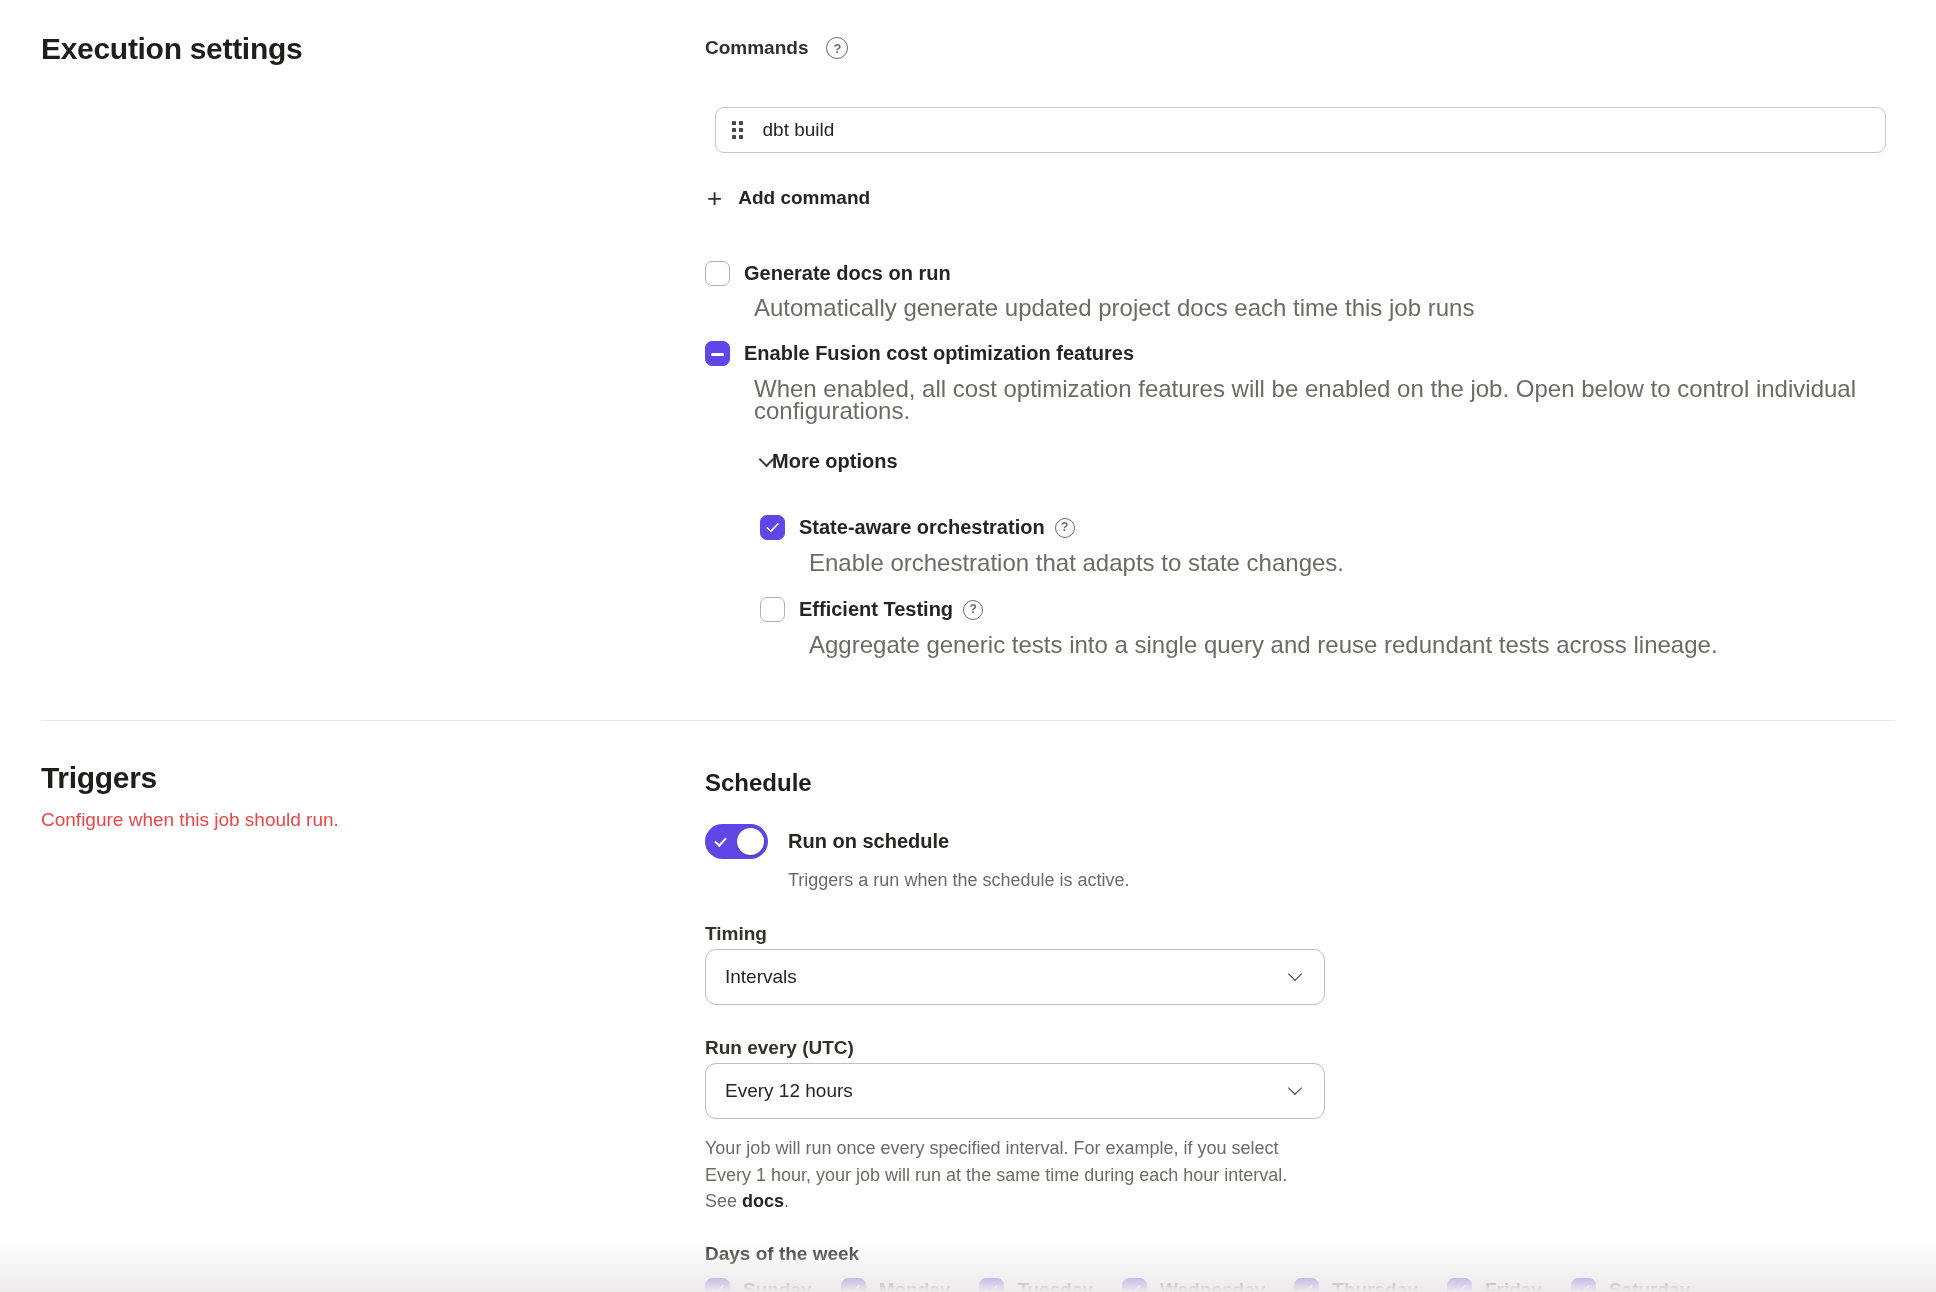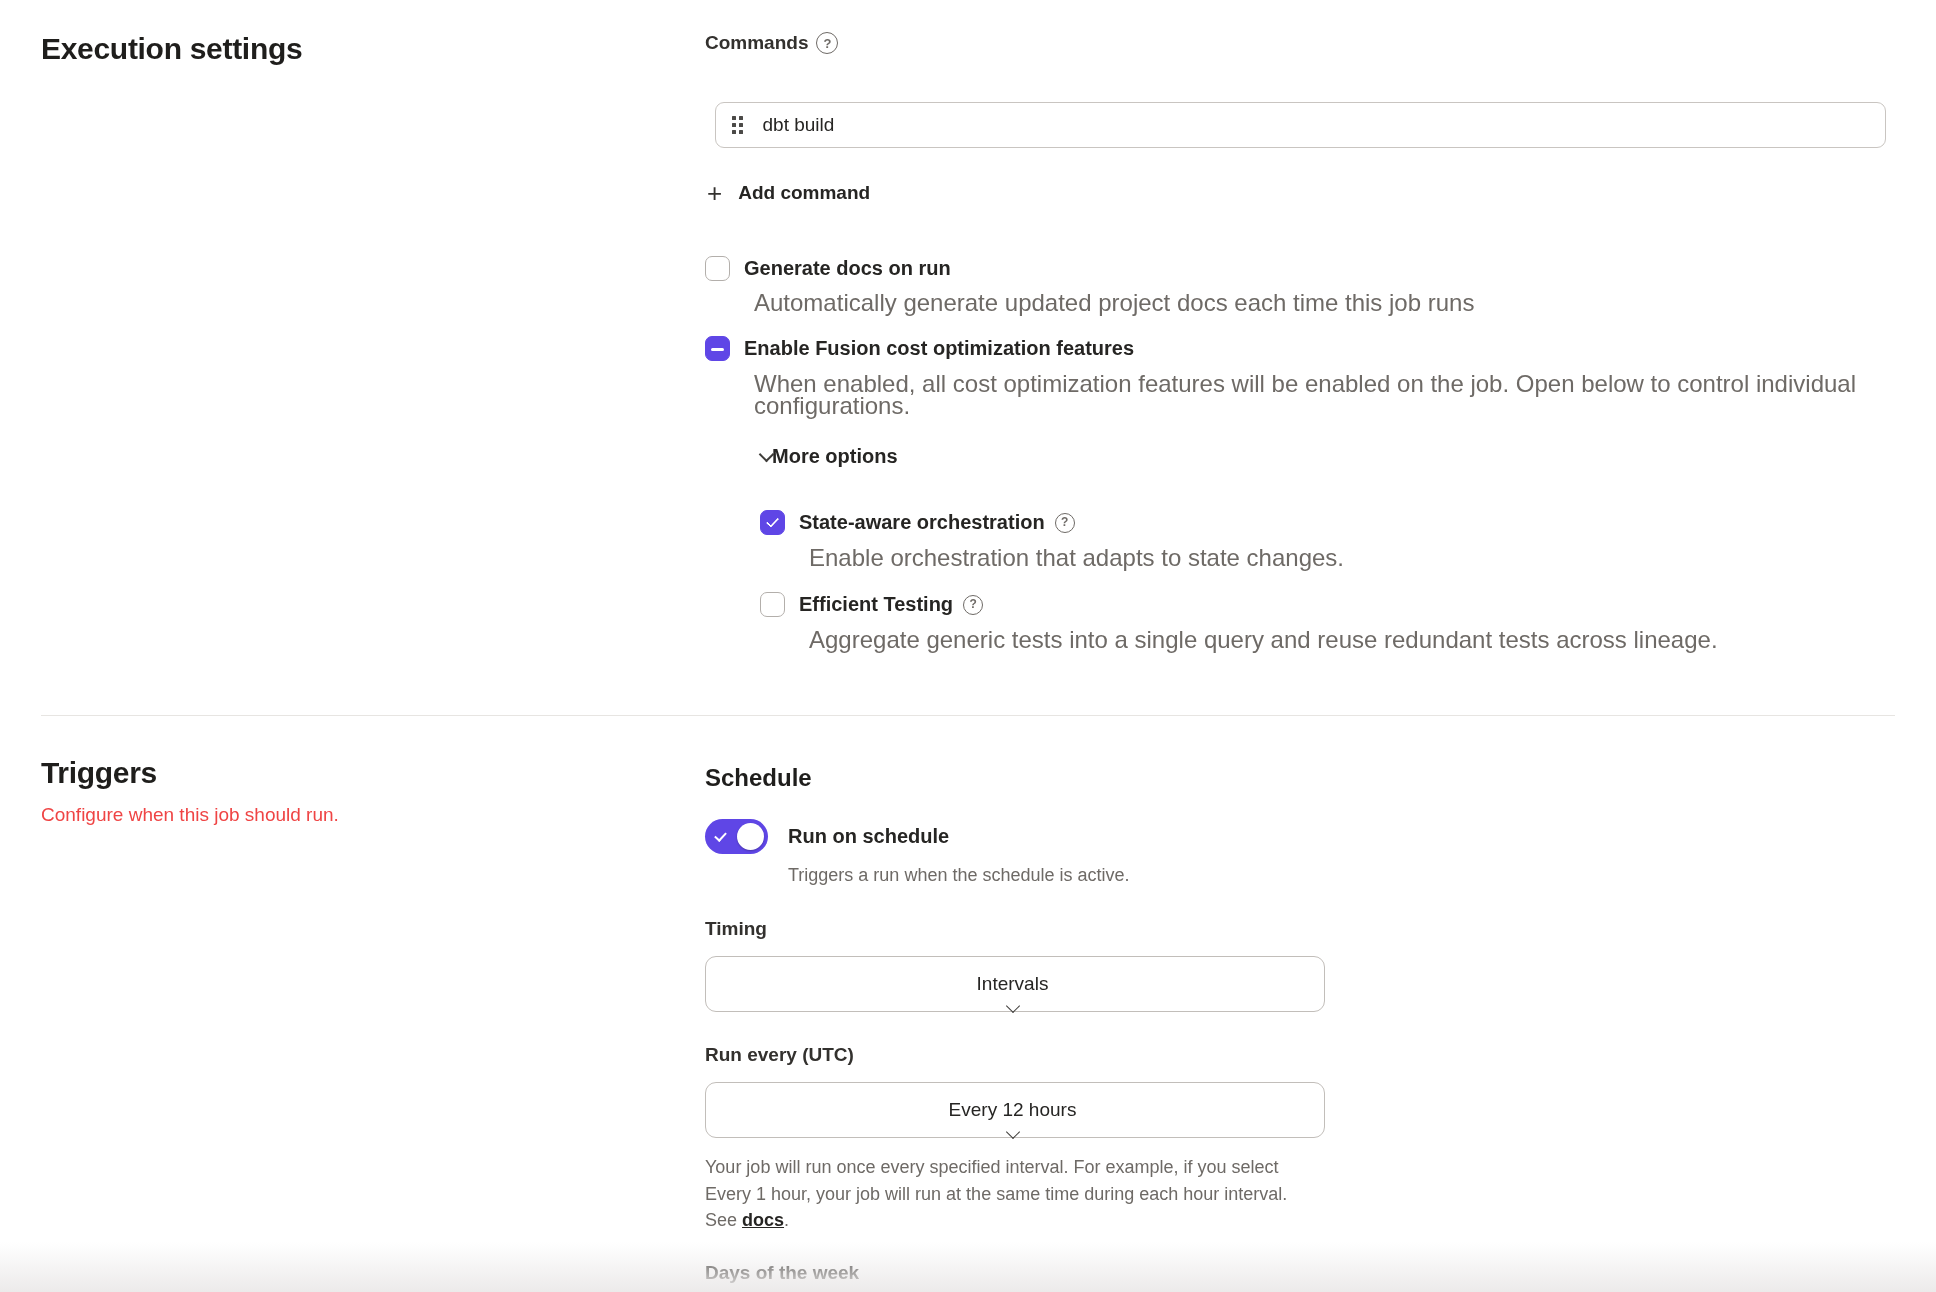--- a/index.html
+++ b/index.html
@@ -10,21 +10,21 @@
   .page { position:relative; width:1936px; height:1292px; padding:0 41px;border-radius:17px; }
 
   .section { display:grid; grid-template-columns:664px 1fr; }
   .sec1 { padding-top:32px; padding-bottom:64px; }
   .sec2 { padding-top:40px; }
 
   h1.sec-title { font-size:30px; font-weight:700; letter-spacing:-0.3px; color:#1f1e1c; }
   .sec-subtitle { margin-top:14px; font-size:19px; color:#ef4444; }
 
   
-  .field-label { font-size:19px; font-weight:600; color:#33312e; display:flex; align-items:center; gap:8px; }
+  .field-label { font-size:19px; font-weight:600; color:#33312e; display:flex; align-items:center; gap:18px; margin-top:5px; }
 
   .help-icon { width:22px; height:22px; border:1.6px solid #6e6a66; border-radius:50%;
     display:inline-flex; align-items:center; justify-content:center;
     font-size:13px; font-weight:600; color:#6e6a66; flex:0 0 auto; }
   .help-icon.sm { width:20px; height:20px; font-size:12px; }
 
   .command-input-wrap { margin-top:48px; margin-left:10px; width:1171px; height:46px;
     border:1px solid #c9c5c1; border-radius:9px; background:#fff;
     display:flex; align-items:center; padding:16px 16px; gap:20px; }
   .drag-handle { display:grid; grid-template-columns:3.5px 3.5px; grid-auto-rows:3.5px;
@@ -81,29 +81,29 @@
   .toggle { width:63px; height:35px; border-radius:18px; background:var(--accent);
     position:relative; flex:0 0 auto; }
   .toggle .t-check { position:absolute; left:12px; top:11px; width:7px; height:11px;
     border-right:2px solid #fff; border-bottom:2px solid #fff; transform:rotate(43deg); }
   .toggle .knob { position:absolute; right:4px; top:4px; width:27px; height:27px;
     border-radius:50%; background:#fff; box-shadow:0 1px 2px rgba(0,0,0,0.25); }
   .toggle-label { font-size:20px; font-weight:600; color:#262523; }
   .toggle-desc { margin-top:11px; margin-left:83px; font-size:18px; color:#6e6a66; }
 
   .input-label { margin-top:32px; font-size:19px; font-weight:600; color:#33312e; }
-  .select { margin-top:16px; width:620px; height:56px; border:1px solid #c2beba;
+  .select { margin-top:4px; width:620px; height:56px; border:1px solid #c2beba;
     border-radius:11px; background:#fff; display:flex; align-items:center;
-    justify-content:space-between; padding:16px 24px 0 19px; cursor:pointer;flex-direction:column; }
+    justify-content:space-between; padding:0 24px 0 19px; cursor:pointer; }
   .select-value { font-size:19px; color:#262523; }
   .select .chev { margin-top:-6px; width:10px; height:10px;
     border-right:1.8px solid #3f3d3a; border-bottom:1.8px solid #3f3d3a; }
 
   .interval-help { margin-top:16px; width:600px; font-size:18px; line-height:26.5px; color:#6e6a66; }
-  .interval-help a { color:#262523; font-weight:700; text-decoration:underline; cursor:pointer; }
+  .interval-help a { color:#262523; font-weight:700; cursor:pointer; }
 
   .days-label { margin-top:28px; font-size:19px; font-weight:600; color:#33312e; }
   .days-row { margin-top:13px; display:flex; align-items:center; gap:29px; }
   .day { display:flex; align-items:center; gap:13px; cursor:pointer; }
   .day-label { font-size:19px; font-weight:600; color:#2b2a27; }
 
   .bottom-fade { position:absolute; left:0; right:0; bottom:0; height:50px;
     background:linear-gradient(180deg, rgba(235,234,233,0) 0%, #eceaea 100%);
     pointer-events:none; z-index:5; }
 </style>

